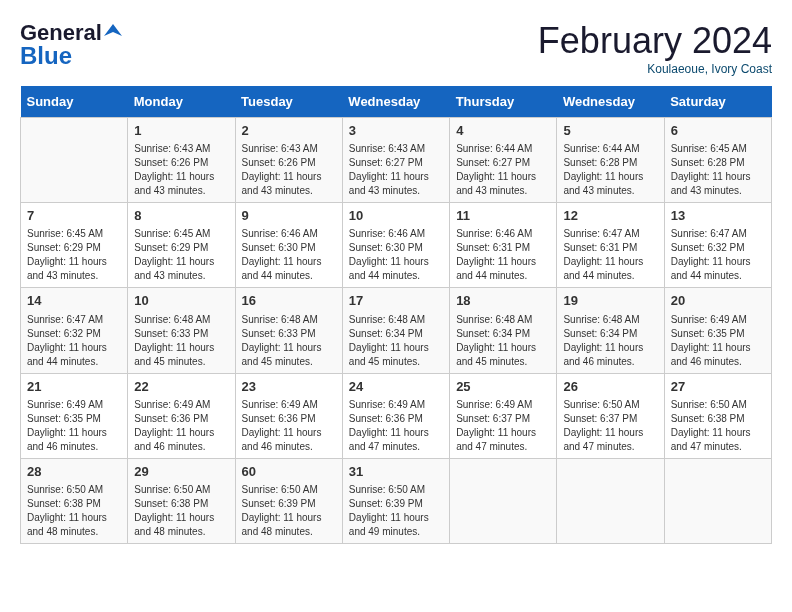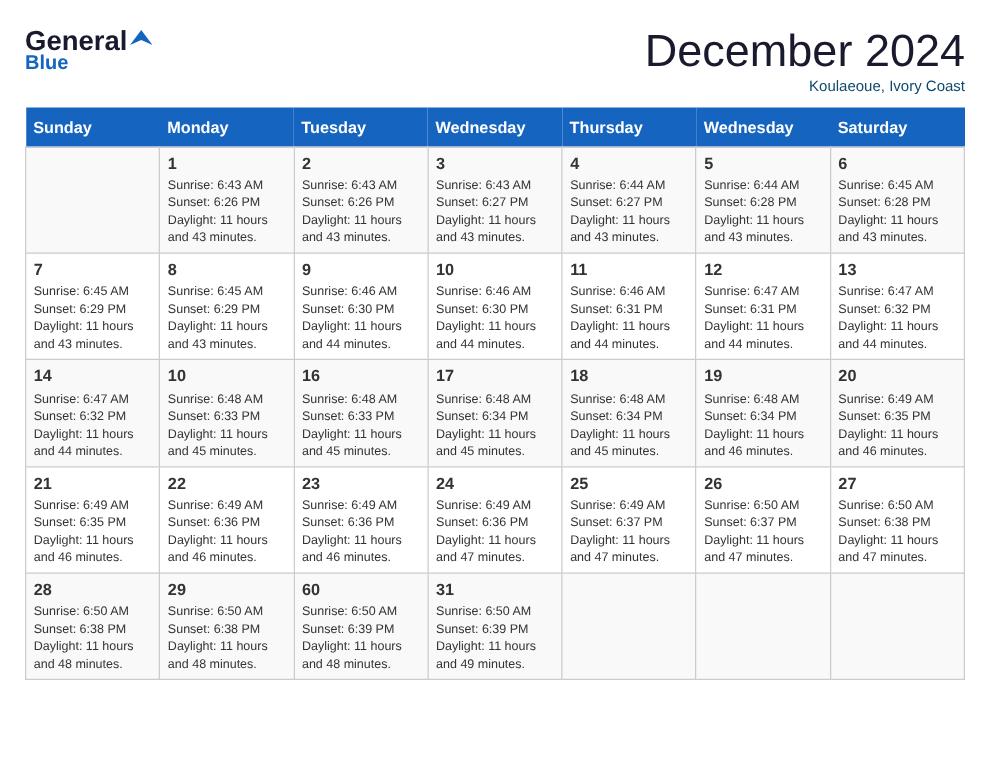--- a/index.html
+++ b/index.html
@@ -77,24 +77,24 @@
 <body>
 
 <div class="header">
   <div class="logo">
     <div style="display:flex;align-items:center;">
       <span style="font-size:22px;font-weight:bold;color:#1a1a2e;">General</span>
       <svg width="18" height="18" viewBox="0 0 18 18" style="margin-left:2px;margin-top:-4px;">
         <polygon points="9,2 18,14 9,10 0,14" fill="#1565c0"></polygon>
       </svg>
     </div>
-    <span style="font-size:16px;font-weight:bold;color:#1565c0;margin-top:-4px;">Blue</span>
+    <span style="font-size:24px;font-weight:bold;color:#1565c0;margin-top:-4px;">Blue</span>
   </div>
   <div class="title-block">
-    <div class="month-title">December 2024</div>
+    <div class="month-title">February 2024</div>
     <div class="location">Koulaeoue, Ivory Coast</div>
   </div>
 </div>
 
 <table>
   <thead>
     <tr id="header-row">
     <th>Sunday</th>
         <th>Monday</th>
         <th>Tuesday</th>

